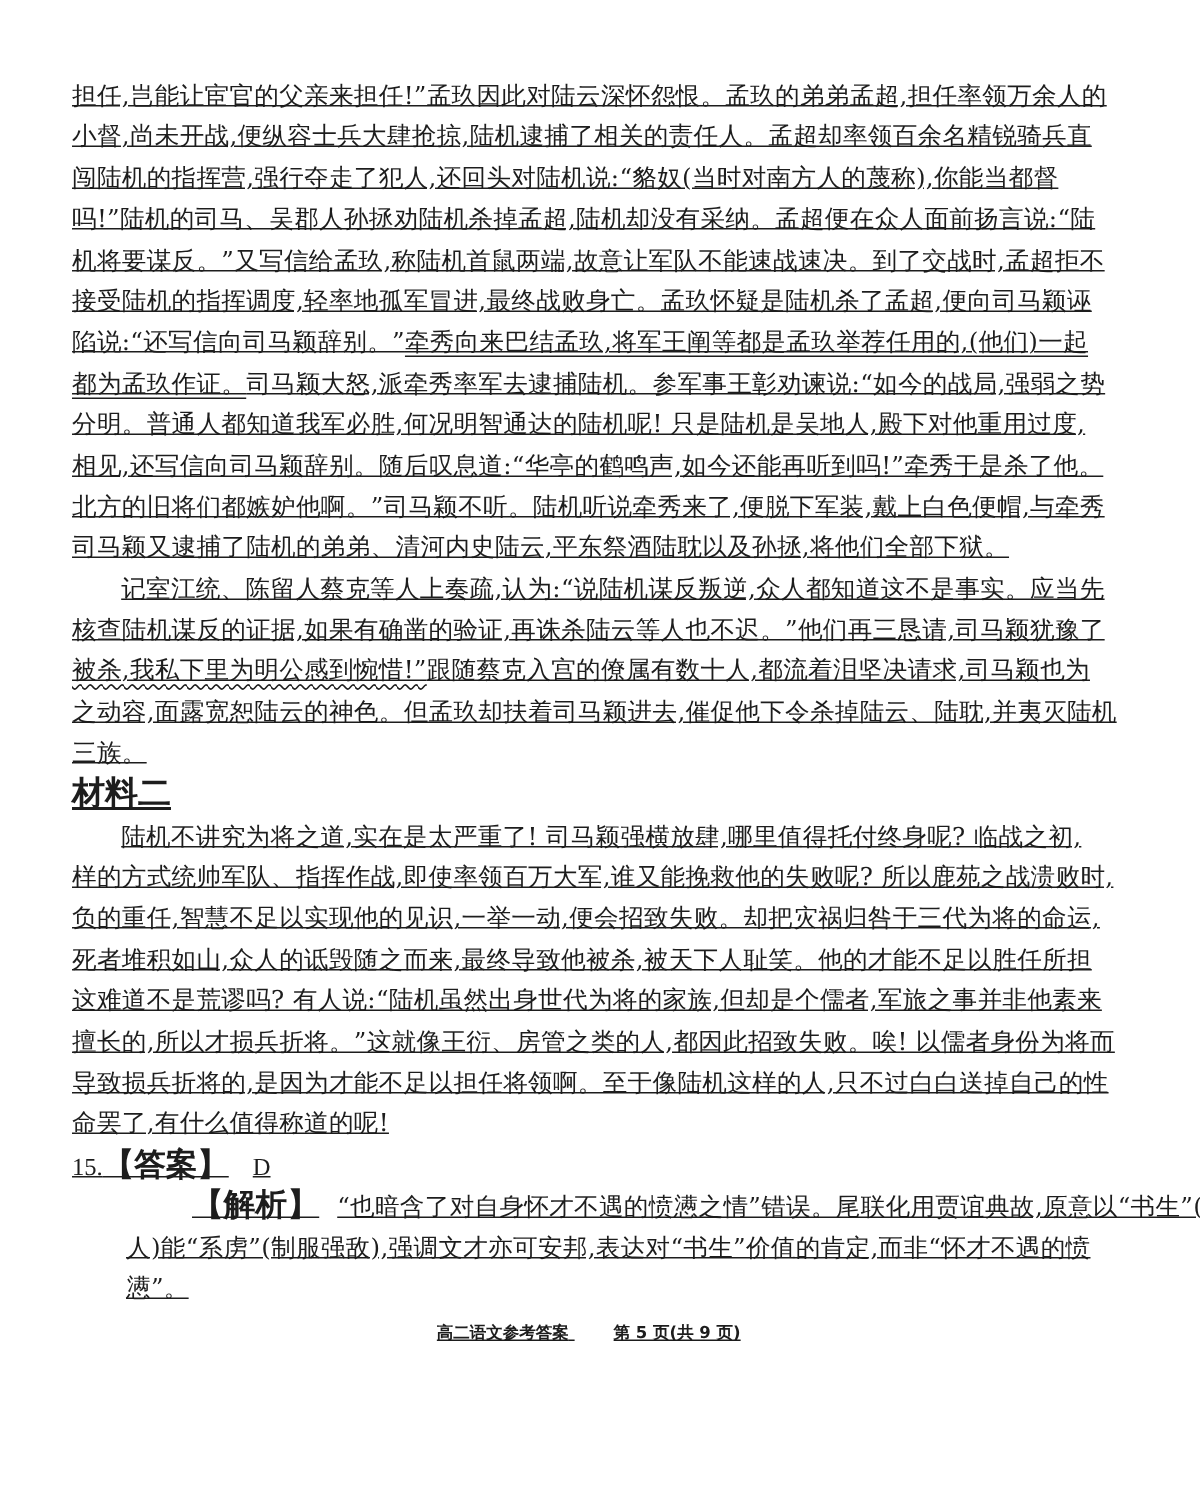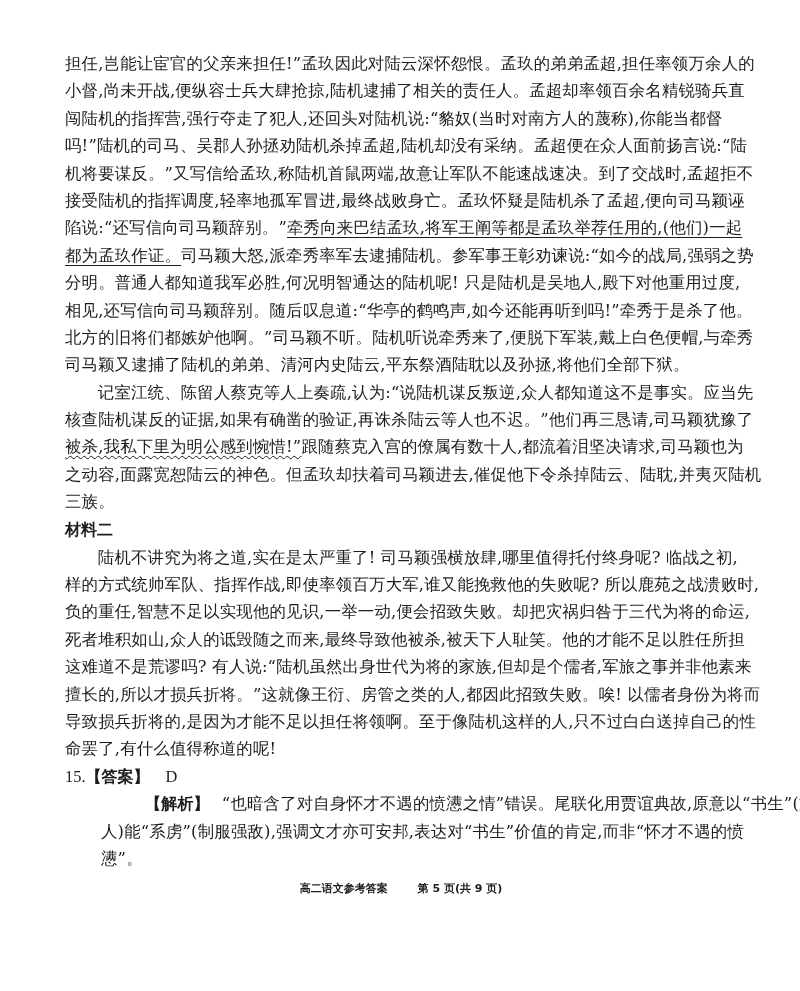--- a/index.html
+++ b/index.html
@@ -5,24 +5,24 @@
   html,body{margin:0;padding:0;}
   body{
     width:800px;height:991px;
     background:#ffffff;
     font-family:"DejaVu Serif", serif;
     color:#1d1d1d;
   }
   .page{
     box-sizing:border-box;
     width:800px;height:991px;
-    padding:50px 63px 0 65px;
+    padding:50px 63px 0 48px;
     overflow:hidden;
     background:#ffffff;
-    display:flex;flex-direction:column;
+    display:flex;flex-direction:column;text-decoration:underline;
   }
   .doc{flex:0 0 auto;}
   .para{margin:0;}
   .line{
     font-size:16.4px;
     line-height:27.4px;
     height:27.4px;
     letter-spacing:0.2px;
     white-space:nowrap;
   }
@@ -33,36 +33,36 @@
     text-underline-offset:4px;
   }
   .u-wavy{
     text-decoration:underline wavy;
     text-decoration-thickness:1px;
     text-underline-offset:3px;
   }
   .material-heading{
     font-family:"DejaVu Sans", sans-serif;
     font-weight:bold;
-    font-size:16px;
+    font-size:22px;
     line-height:28px;
     height:28px;
     margin:0;
   }
   .answer-line{
     font-size:16.4px;
     line-height:27.4px;
     height:27.4px;
     white-space:nowrap;
   }
   .q-num{font-family:"Liberation Serif", serif;}
   .bold-label{
     font-family:"DejaVu Sans", sans-serif;
     font-weight:bold;
-    font-size:16px;
+    font-size:21px;
   }
   .answer-value{margin-left:16px;font-family:"Liberation Serif", serif;}
   .analysis{margin-left:36px;}
   .analysis .bold-label{margin-right:12px;margin-left:44px;}
   .footer{
     margin-top:9px;
     text-align:center;
     font-family:"DejaVu Sans", sans-serif;
     font-weight:bold;
     font-size:11px;

